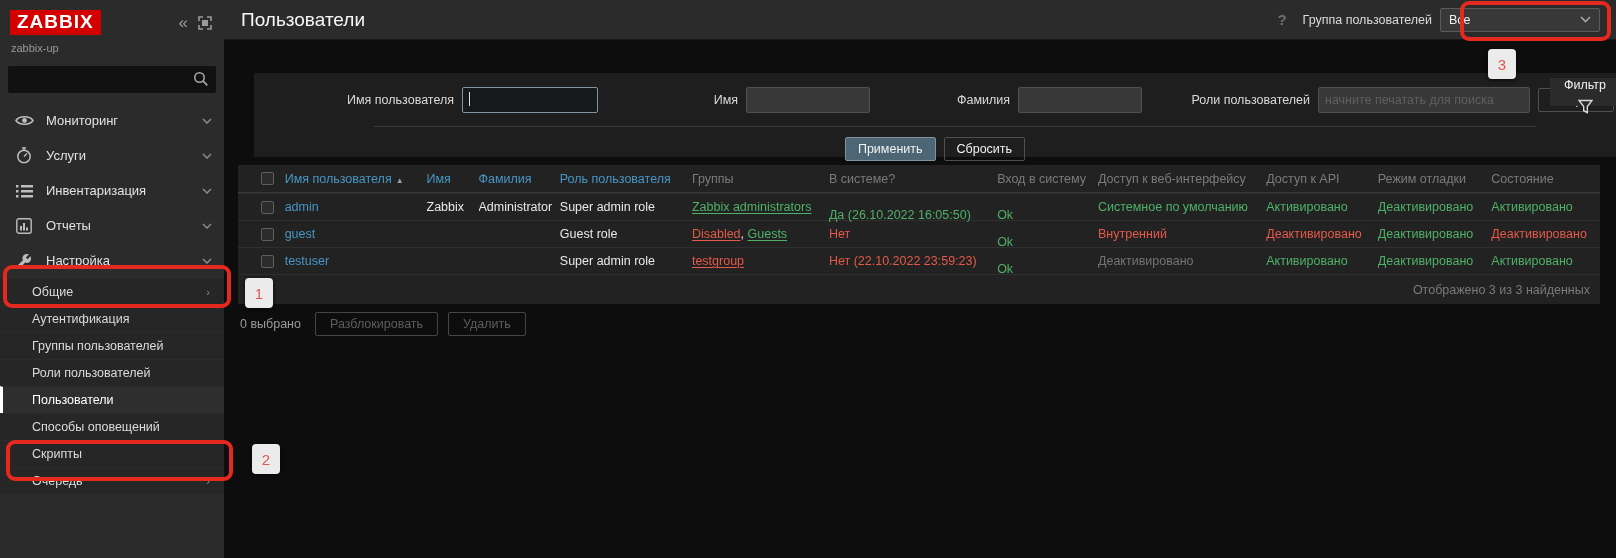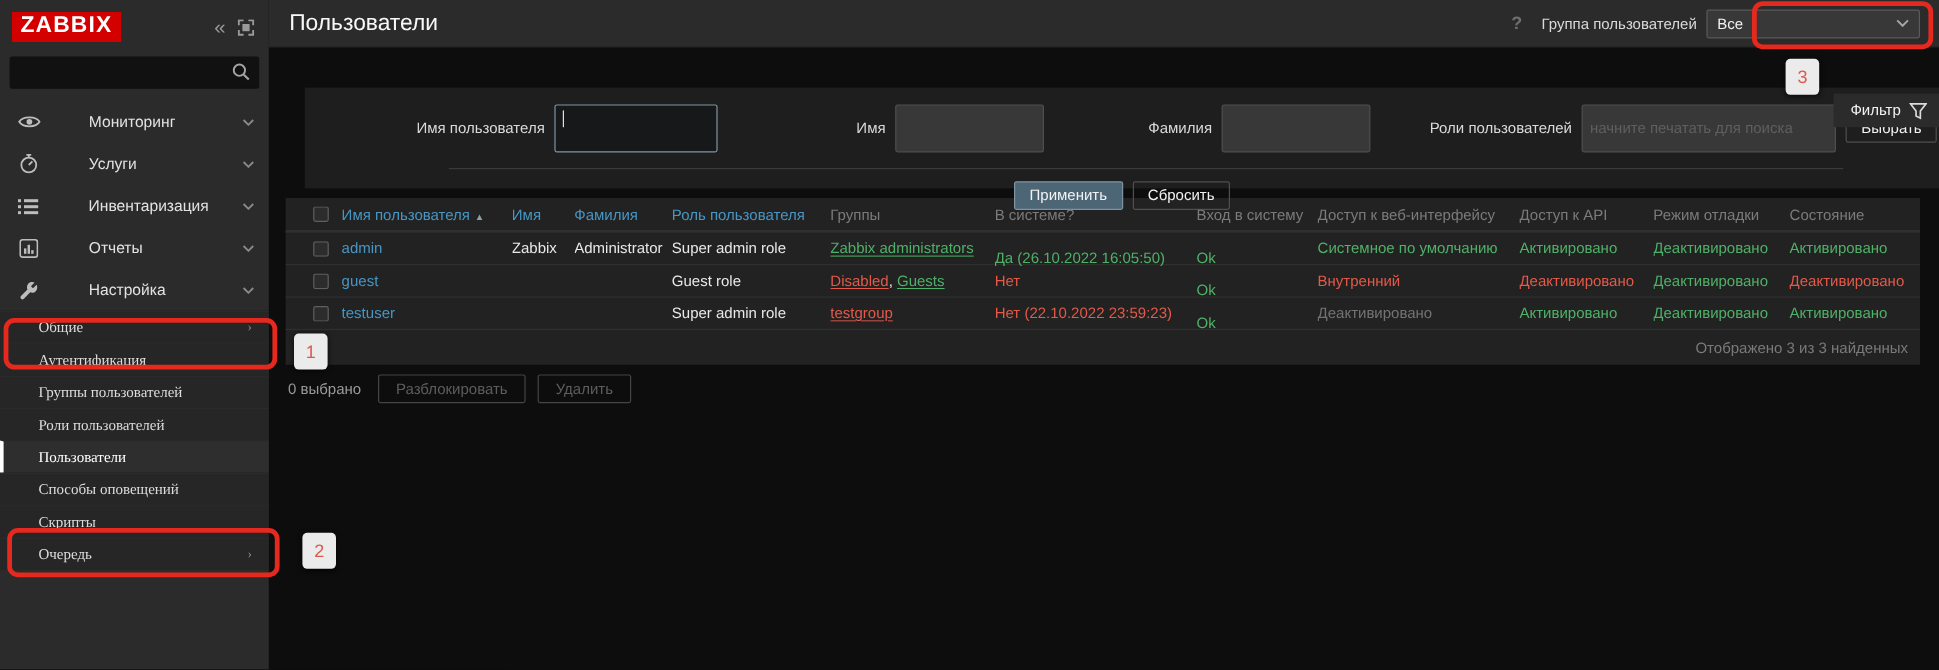--- a/index.html
+++ b/index.html
@@ -11,50 +11,50 @@
   .logo-row { display:flex; align-items:center; justify-content:space-between; padding:10px 12px 0 10px; }
   .logo { background:#d40000; color:#fff; font-weight:bold; font-size:19px; letter-spacing:1px; padding:1px 7px 2px; }
   .logo-icons { display:flex; gap:10px; align-items:center; color:#9a9a9a; }
   .collapse-glyph { font-size:17px; line-height:1; cursor:pointer; }
   .server-name { color:#9a9a9a; font-size:11px; padding:7px 0 0 11px; }
   .search-wrap { margin:12px 8px 10px; position:relative; }
   .search-input { width:100%; height:27px; background:#111; border:1px solid #111; border-radius:2px; color:#f2f2f2; padding:0 28px 0 8px; font-size:12px; outline:none; }
   .search-icon { position:absolute; right:7px; top:5px; }
 
   .menu { margin-top:4px; }
-  .menu-item { height:35px; display:flex; align-items:center; padding:0 12px 0 14px; color:#e3e3e3; cursor:pointer;gap:28px; }
+  .menu-item { height:35px; display:flex; align-items:center; padding:0 12px 0 14px; color:#e3e3e3; cursor:pointer; }
   .menu-item .mi-icon { width:20px; height:18px; margin-right:12px; display:flex; align-items:center; justify-content:center; }
   .menu-item .mi-label { flex:1; font-size:13px; }
   .menu-item.active { background:#141414; }
   .chev { color:#8b8b8b; }
 
   .submenu { background:#1d1d1d; }
-  .submenu-item { height:27px; display:flex; align-items:center; padding:0 14px 0 32px; background:#262626; border-top:1px solid #2b2b2b; color:#dcdcdc; font-size:12.5px; cursor:pointer;font-family:Liberation Serif, serif; }
+  .submenu-item { height:27px; display:flex; align-items:center; padding:0 14px 0 32px; background:#262626; border-top:1px solid #2b2b2b; color:#dcdcdc; font-size:12.5px; cursor:pointer; }
   .submenu-item .sm-label { flex:1; }
   .submenu-item.active { border-left:3px solid #fff; padding-left:29px; background:#2e2e2e; color:#fff; }
   .sm-arrow { color:#8b8b8b; font-size:11px; }
 
   
   .main { position:absolute; left:224px; top:0; width:1392px; height:558px; }
   .topbar { height:40px; background:#2b2b2b; display:flex; align-items:center; border-bottom:1px solid #181818; }
   .page-title { font-size:19px; color:#f8f8f8; padding-left:17px; flex:1; }
   .help-q { color:#6f6f6f; font-size:15px; font-weight:bold; margin-right:16px; cursor:pointer; }
   .ug-label { color:#dadada; margin-right:8px; }
-  .select { width:178px; height:24px; background:#383838; border:1px solid #5a5a5a; border-radius:2px; display:flex; align-items:center; padding:0 8px; cursor:pointer; margin-right:16px; }
+  .select { width:160px; height:24px; background:#383838; border:1px solid #5a5a5a; border-radius:2px; display:flex; align-items:center; padding:0 8px; cursor:pointer; margin-right:16px; }
   .select .sel-val { flex:1; font-size:12.5px; }
   .btn-primary { height:24px; background:#4c6676; border:1px solid #7e949f; border-radius:2px; color:#f2f2f2; font-size:12.5px; padding:0 12px; cursor:pointer; font-family:inherit; }
   .create-btn { margin-right:15px; }
 
   
   .content { position:relative; height:518px; }
-  .filter-tab { position:absolute; top:5px; right:0; height:28px; background:#2b2b2b; display:flex; align-items:center; gap:7px; padding:0 10px 0 14px; cursor:pointer; }
+  .filter-tab { position:absolute; top:5px; right:0; height:28px; background:#2b2b2b; display:flex; align-items:center; gap:7px; padding:0 10px 0 14px; cursor:pointer;flex-direction:column; }
   .filter-panel { margin:33px 0 0 30px; height:84px; background:#1e1e1e; }
   .f-row1 { display:flex; align-items:center; padding-top:14px; }
   .f-label { color:#dadada; text-align:right; }
-  .f-input { height:40px; background:#383838; border:1px solid #4f4f4f; border-radius:2px; color:#84cc16; padding:0 6px; font-size:12.5px; outline:none; font-family:inherit; }
+  .f-input { height:26px; background:#383838; border:1px solid #4f4f4f; border-radius:2px; color:#84cc16; padding:0 6px; font-size:12.5px; outline:none; font-family:inherit; }
   .f-input.focused { background:#16181a; border:1px solid #7d96a2; position:relative; }
   .caret { position:absolute; left:6px; top:4px; width:1px; height:14px; background:#e0e0e0; }
   .f-divider { border-top:1px solid #3a3a3a; margin:13px 80px 0 120px; }
   .f-row2 { display:flex; justify-content:center; gap:8px; margin-top:10px; }
   .btn-outline { height:24px; background:transparent; border:1px solid #4f4f4f; border-radius:2px; color:#f2f2f2; font-size:12.5px; padding:0 12px; cursor:pointer; font-family:inherit; }
   .placeholder-input::placeholder { color:#5f5f5f; }
 
   
   .table { margin:8px 0 0 14px; width:1362px; background:#222; }
   .trow { display:flex; align-items:center; height:27px; border-top:1px solid #2f2f2f;padding-left:13px; }
@@ -109,20 +109,21 @@
     <div class="logo-icons">
       <span class="collapse-glyph">«</span>
       <span>
         <svg width="14" height="14" viewBox="0 0 14 14">
             <path d="M1 5 V1 H5 M9 13 H13 V9 M13 5 V1 H9 M1 9 V13 H5" stroke="#9a9a9a" stroke-width="1.6" fill="none"></path>
             <rect x="4" y="4" width="6" height="6" fill="#9a9a9a"></rect>
           </svg>
       </span>
     </div>
   </div>
+  <div class="server-name">zabbix-up</div>
   <div class="search-wrap">
     <input class="search-input" value="" style="">
     <span class="search-icon">
       <svg width="16" height="16" viewBox="0 0 16 16">
           <circle cx="6.5" cy="6.5" r="4.7" stroke="#a5a5a5" stroke-width="1.6" fill="none"></circle>
           <path d="M10.2 10.2 L14.3 14.3" stroke="#a5a5a5" stroke-width="1.8"></path>
         </svg>
     </span>
   </div>
 

